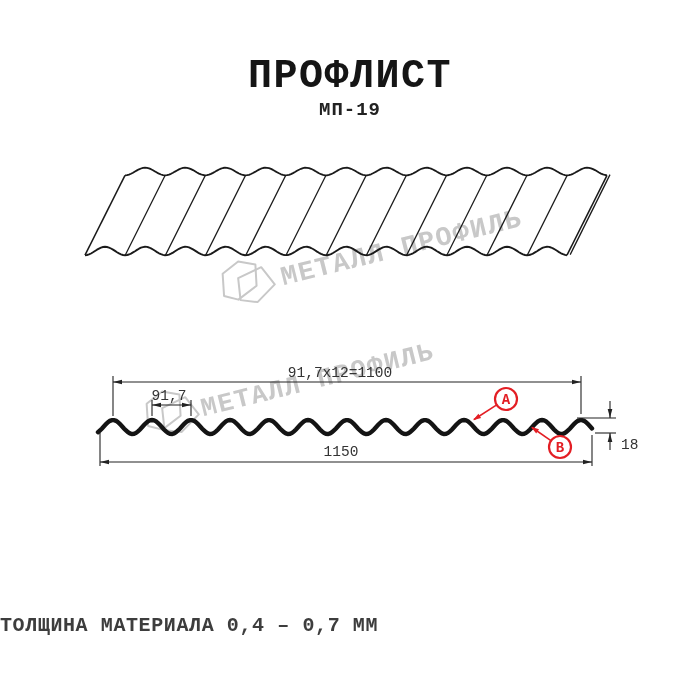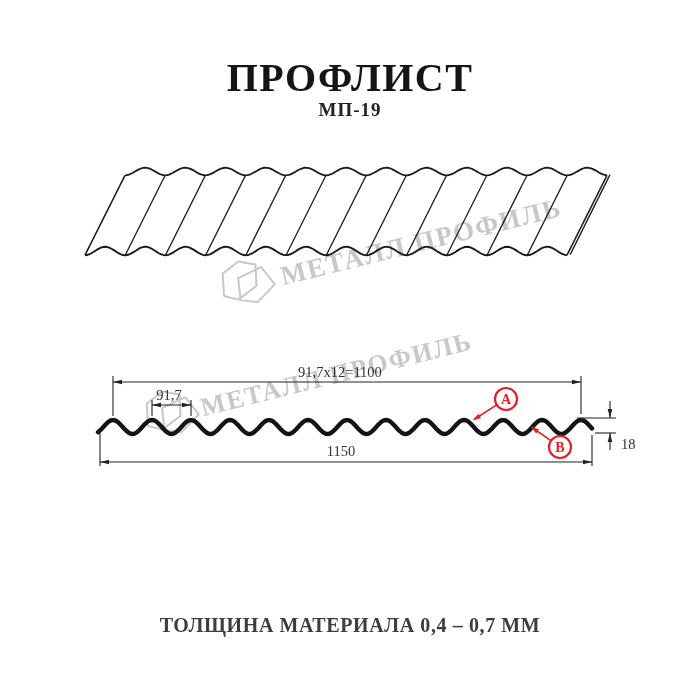--- a/index.html
+++ b/index.html
@@ -1,22 +1,22 @@
 <!DOCTYPE html>
 <html><head>
 <meta charset="utf-8">
 <style>
   html,body{margin:0;padding:0;background:#fff;}
   .page{position:relative;width:700px;height:700px;background:#ffffff;overflow:hidden;
-        font-family:Liberation Serif, serif;}
+        font-family:Liberation Mono, monospace;}
   .title{position:absolute;top:54px;left:0;width:700px;text-align:center;
          font-size:40px;font-weight:800;letter-spacing:1.5px;color:#151515;}
   .subtitle{position:absolute;top:99px;left:0;width:700px;text-align:center;
             font-size:19px;font-weight:600;letter-spacing:1px;color:#222;}
-  .footer{position:absolute;top:614px;left:0;width:700px;text-align:center;
+  .footer{position:absolute;top:614px;left:0;width:700px;
           font-size:20px;font-weight:700;letter-spacing:0.6px;color:#3d3d3d;}
   svg{position:absolute;top:0;left:0;}
   .wm-text{font-weight:700;letter-spacing:1.5px;}
   .dim-text{font-size:14.5px;fill:#333;}
   .red-label{font-size:14px;font-weight:600;}
 </style>
 </head>
 <body>
 
 <div class="page">

